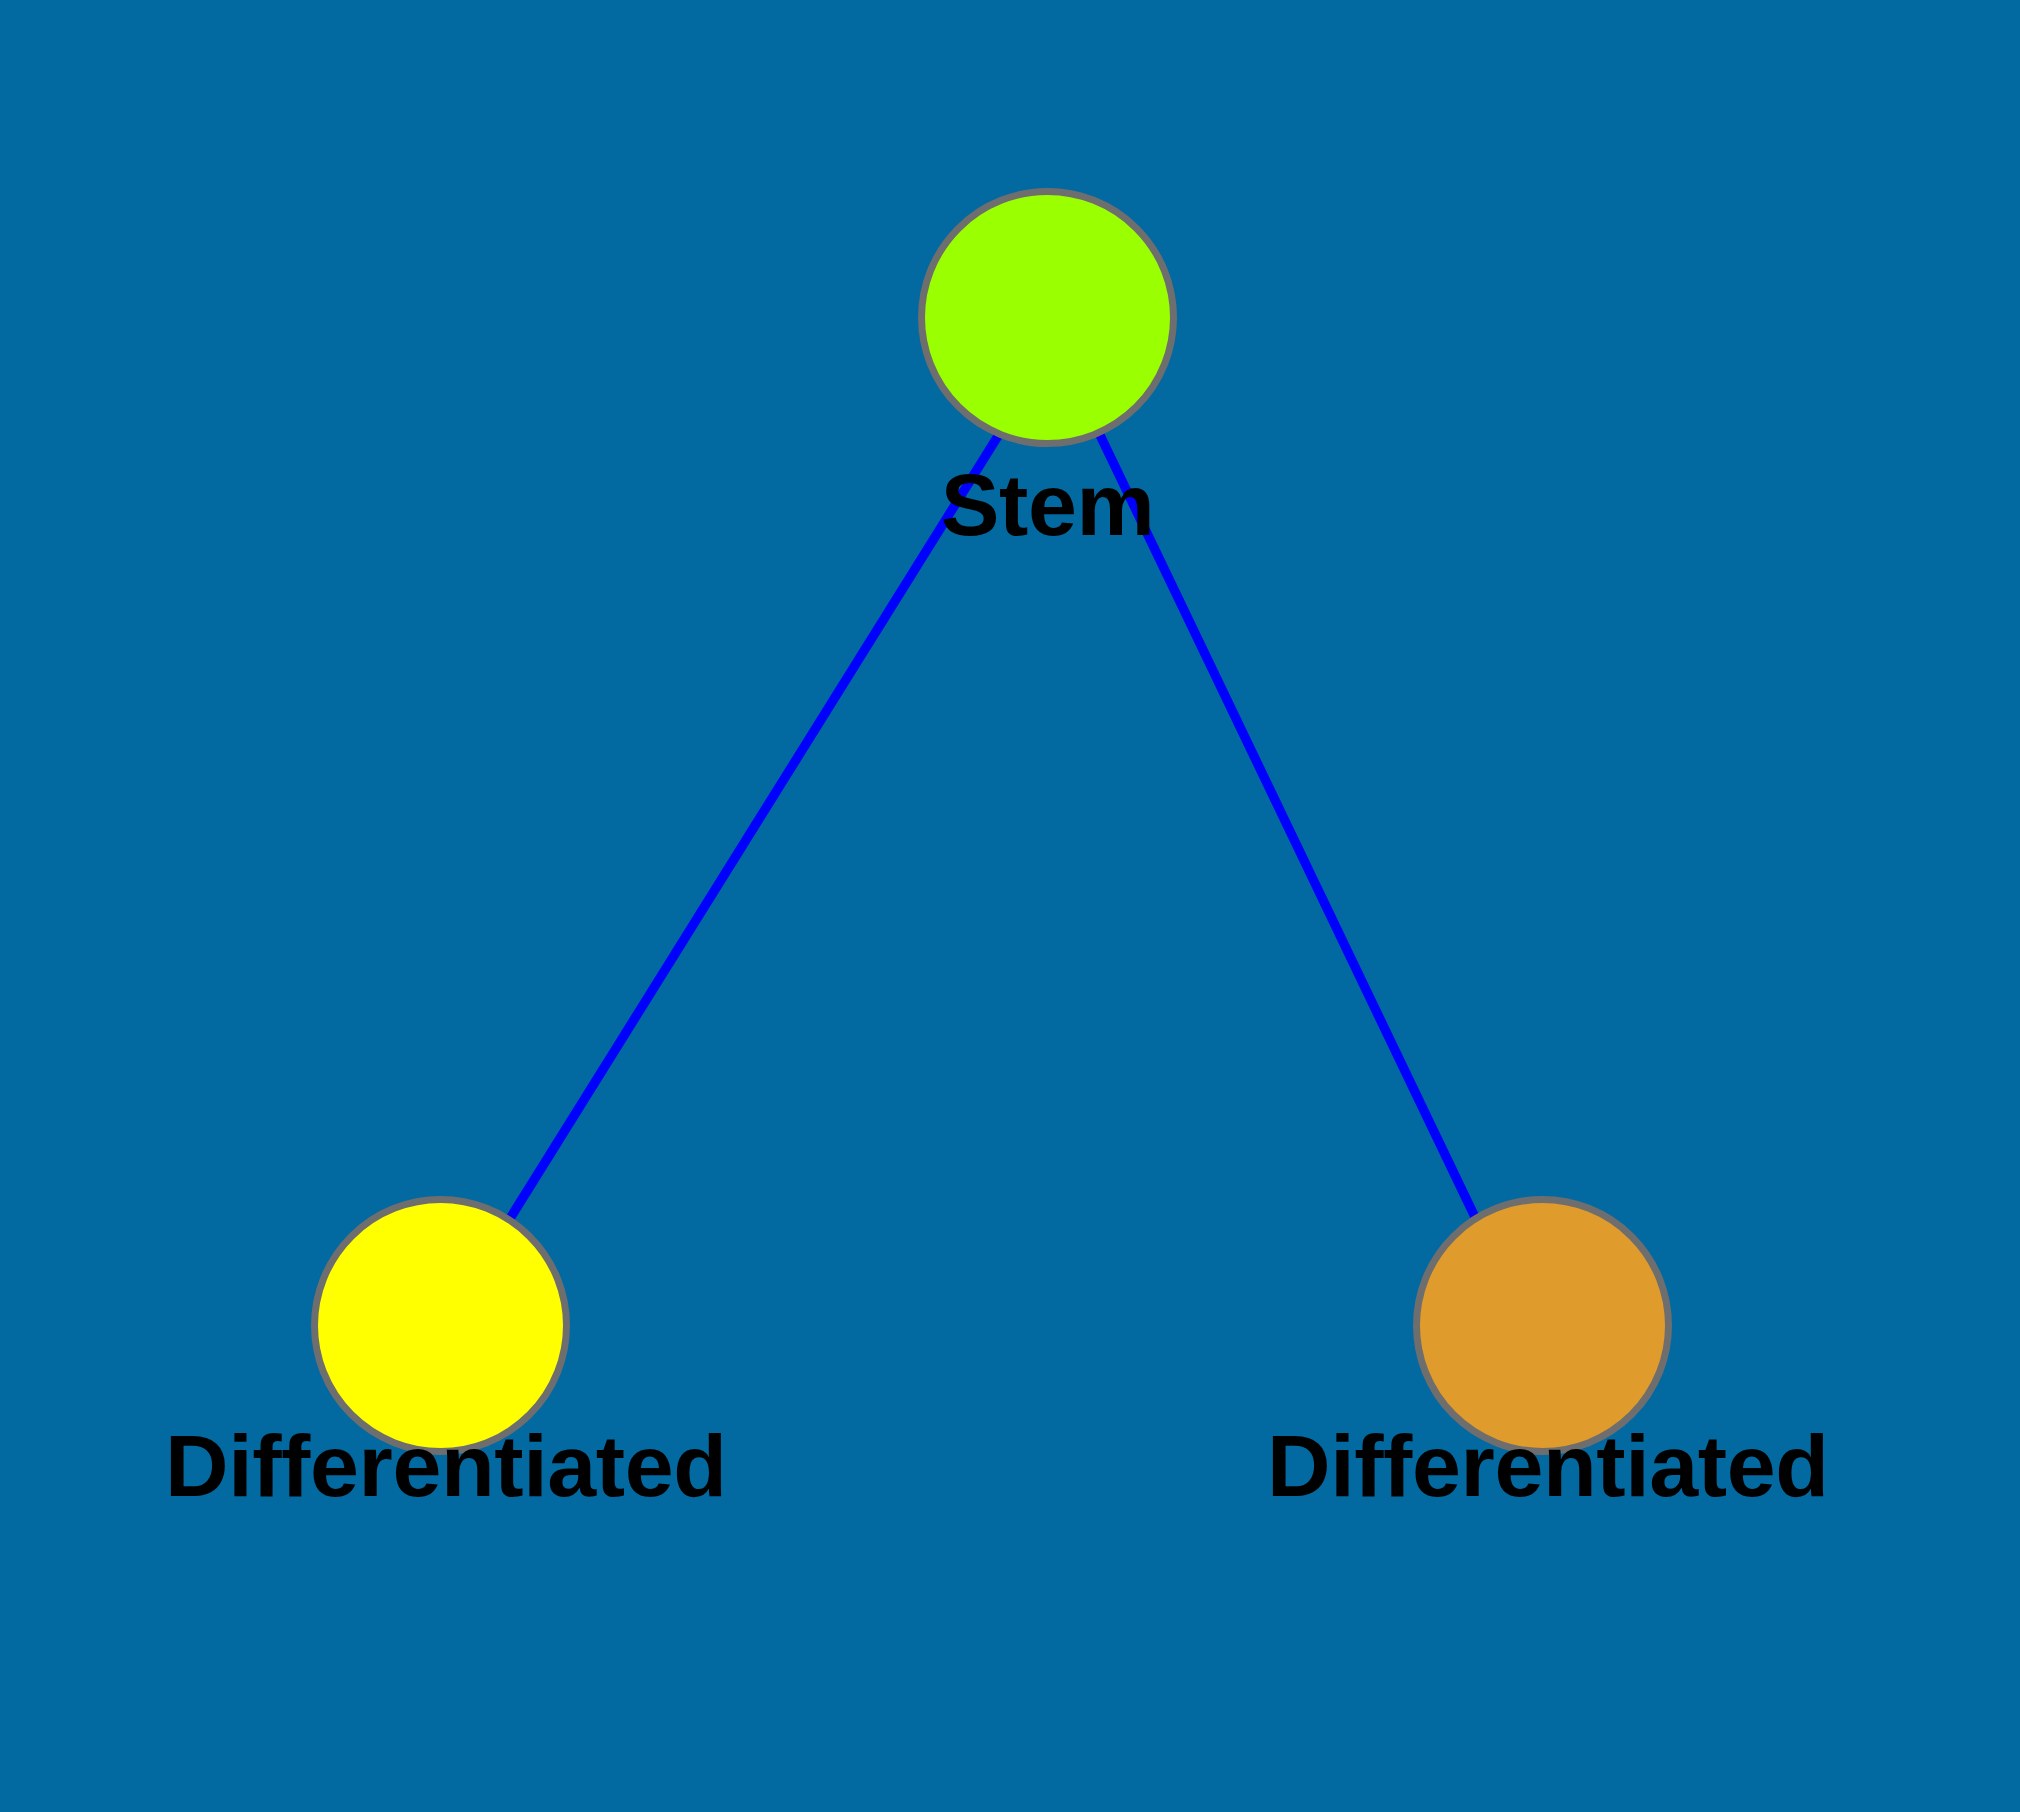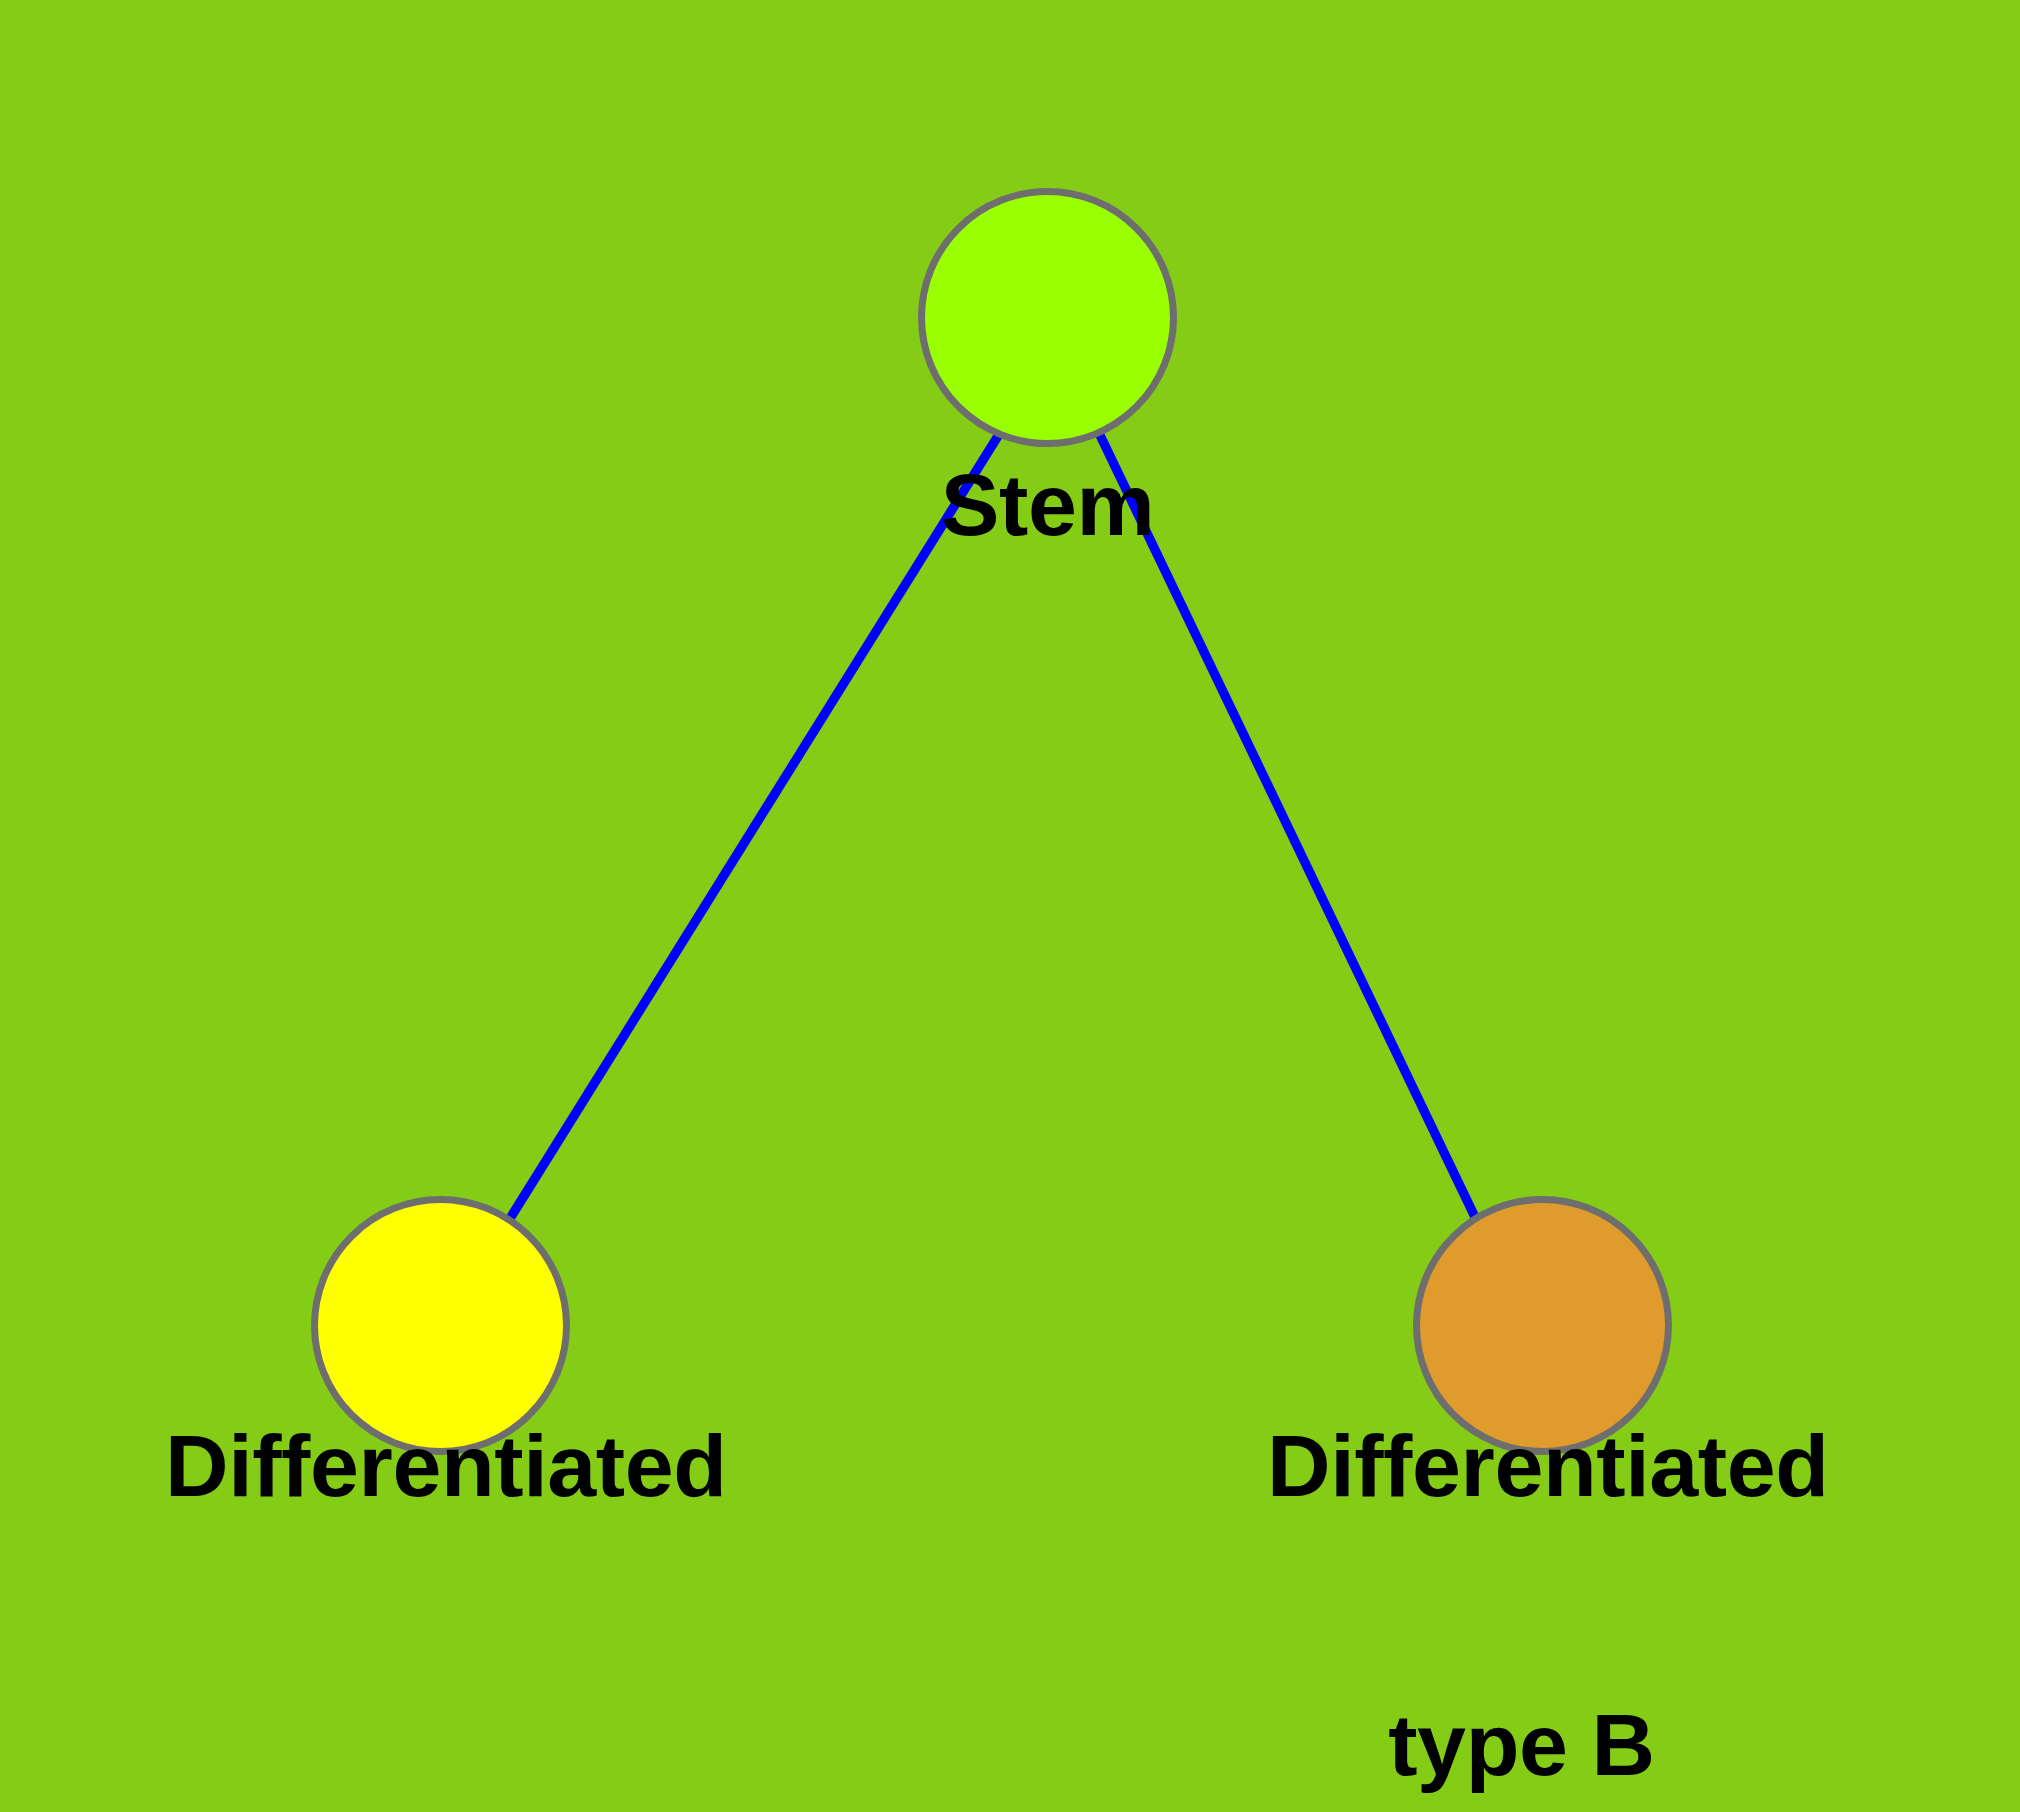--- a/index.html
+++ b/index.html
@@ -87,21 +87,21 @@
   #label-diff-b {
     left: 1267px;
     top: 1220px;
     width: 509px;
     font-size: 88px;
   }
 </style>
 </head>
 <body>
 
-<div id="graph-canvas" style="width: 2021px; height: 1812px; background: #84cc16;">
+<div id="graph-canvas" style="width: 2021px; height: 1812px; background: #0369a1;">
 
   <svg id="edge-layer" viewBox="0 0 2384 2138" width="2021" height="1812" xmlns="http://www.w3.org/2000/svg">
     <line x1="1180" y1="510" x2="600" y2="1440" stroke="#0000ff" stroke-width="11" stroke-linecap="butt"></line>
     <line x1="1296" y1="510" x2="1742" y2="1440" stroke="#0000ff" stroke-width="11" stroke-linecap="butt"></line>
   </svg>
 
   <div id="node-layer">
 
     <div id="node-stem" class="graph-node" style="background: rgb(154, 255, 0); left: 918px; top: 188px; width: 259px; height: 259px; border-color: rgb(110, 110, 110);"></div>
 
@@ -112,18 +112,17 @@
     <div id="label-stem" class="node-label" style="top: 271px; color: rgb(0, 0, 0);">
       <div>Stem</div>
     </div>
 
     <div id="label-diff-a" class="node-label" style="top: 1232px; color: rgb(0, 0, 0);">
       <div>Differentiated</div>
     </div>
 
     <div id="label-diff-b" class="node-label" style="top: 1232px; color: rgb(0, 0, 0);">
       <div>Differentiated</div>
-      <div>type B</div>
     </div>
 
   </div>
 </div>
 
 
 </body></html>

